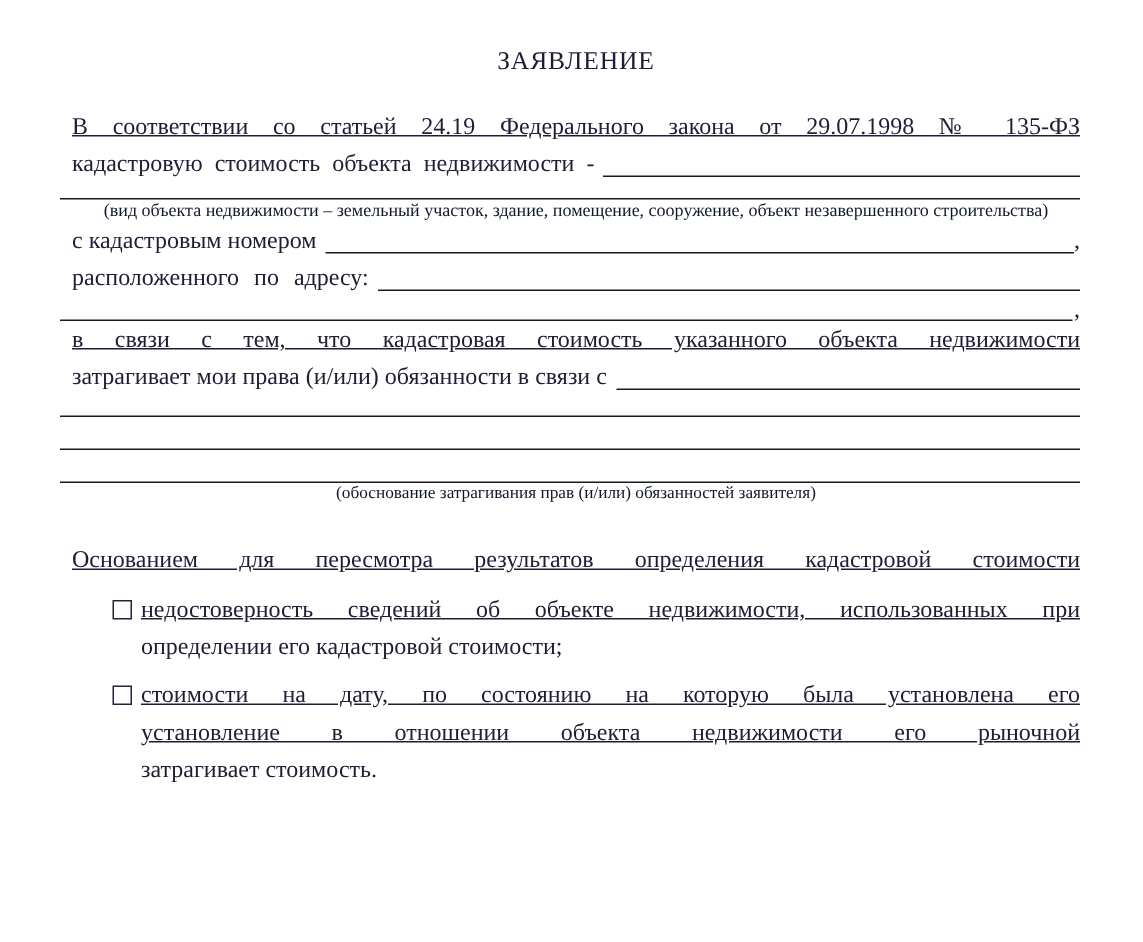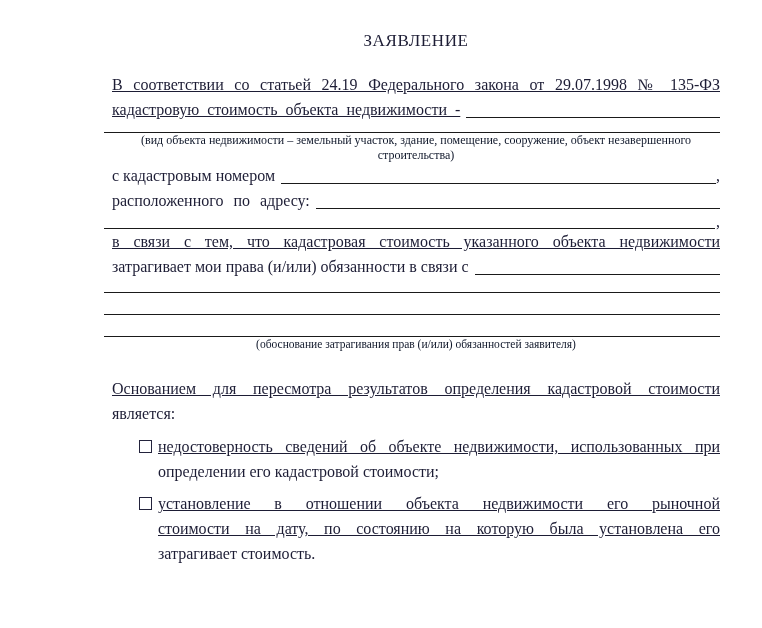--- a/index.html
+++ b/index.html
@@ -4,21 +4,21 @@
 <style>
   * { margin: 0; padding: 0; box-sizing: border-box; }
   html, body { background: #ffffff; }
   body {
     width: 762px; height: 628px;
     font-family: "Liberation Serif", "DejaVu Serif", serif;
     color: #1d1d35;
     overflow: hidden;
   }
   .page { width: 762px; height: 628px; background: #ffffff; }
-  .content { padding: 30px 42px 0 112px; font-size: 16px; }
+  .content { padding: 30px 42px 0 48px; font-size: 16px; }
 
   .title {
     text-align: center;
     font-size: 17px;
     letter-spacing: 0.6px;
     line-height: 22px;
     margin-bottom: 20px;
   }
 
   .jline {               
@@ -29,21 +29,21 @@
   }
   .pline { line-height: 25px; }   
 
   .frow {                
     display: flex;
     align-items: flex-end;
     line-height: 25px;
     height: 25px;
   }
   .frow .label { white-space: nowrap; }
-  .frow .label.wide1 { word-spacing: 4px; text-decoration: underline; }
+  .frow .label.wide1 { word-spacing: 4px; }
   .frow .label.wide2 { word-spacing: 6px; }
   .fill {
     flex: 1 1 auto;
     border-bottom: 1.2px solid #1a1a1a;
     margin-bottom: 4px;
     margin-left: 6px;
     min-width: 20px;
     height: 1px;
   }
   .frow .comma { line-height: 25px; }
@@ -135,34 +135,33 @@
     <div class="blank-row h22">
       <span class="bfill"></span>
     </div>
     <div class="blank-row h22">
       <span class="bfill"></span>
     </div>
     <div class="caption small">(обоснование затрагивания прав (и/или) обязанностей заявителя)</div>
 
     <div class="para3">
       <div class="jline">Основанием для пересмотра результатов определения кадастровой стоимости</div>
-      <div class="pline">является:</div>
     </div>
 
     <div class="checkbox-item first">
       <span class="checkbox"></span>
       <div class="cb-text">
         <div class="jline">недостоверность сведений об объекте недвижимости, использованных при</div>
         <div class="pline">определении его кадастровой стоимости;</div>
       </div>
     </div>
 
     <div class="checkbox-item second">
       <span class="checkbox"></span>
       <div class="cb-text">
+        <div class="jline">стоимости на дату, по состоянию на которую была установлена его</div>
         <div class="jline">установление в отношении объекта недвижимости его рыночной</div>
-        <div class="jline">стоимости на дату, по состоянию на которую была установлена его</div>
         <div class="pline">затрагивает стоимость.</div>
       </div>
     </div>
 
   </div>
 </div>
 
 </body></html>

